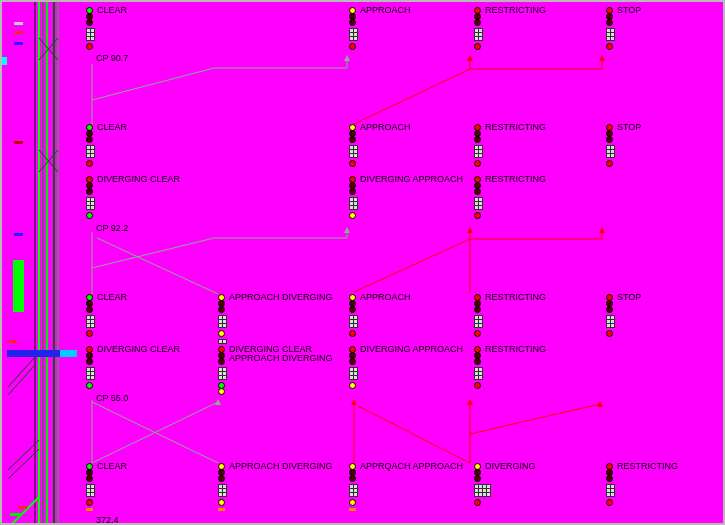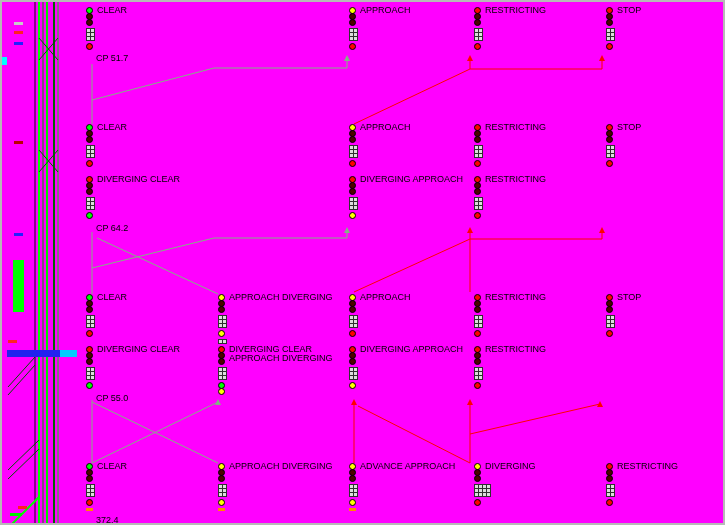--- a/index.html
+++ b/index.html
@@ -428,21 +428,21 @@
           <div class="cell" style="left: 1px; top: 1px; background: rgb(220, 220, 220);"></div>
           <div class="cell" style="left: 5px; top: 1px; background: rgb(220, 220, 220);"></div>
           <div class="cell" style="left: 1px; top: 5px; background: rgb(220, 220, 220);"></div>
           <div class="cell" style="left: 5px; top: 5px; background: rgb(220, 220, 220);"></div>
           <div class="cell" style="left: 1px; top: 9px; background: rgb(220, 220, 220);"></div>
           <div class="cell" style="left: 5px; top: 9px; background: rgb(220, 220, 220);"></div>
         </div>
         <div class="light" style="top: 36px; background: rgb(255, 255, 0);"></div>
         <div class="basebar" style="top: 45px; background: rgb(255, 136, 0);"></div>
       </div>
-      <div class="siglabel" style="left: 358px; top: 460px;">ADVANCE APPROACH</div>
+      <div class="siglabel" style="left: 358px; top: 460px;">APPRQACH APPROACH</div>
       <div class="sig" style="left: 472px; top: 461px; width: 20px;">
         <div class="light" style="top: 0px; background: rgb(255, 255, 0);"></div>
         <div class="light" style="top: 6px; background: rgb(77, 0, 0);"></div>
         <div class="light" style="top: 12px; background: rgb(77, 0, 0);"></div>
         <div class="plate" style="top: 21px; width: 17px; height: 13px; background: rgb(48, 48, 48);">
           <div class="cell" style="left: 1px; top: 1px; background: rgb(220, 220, 220);"></div>
           <div class="cell" style="left: 5px; top: 1px; background: rgb(220, 220, 220);"></div>
           <div class="cell" style="left: 9px; top: 1px; background: rgb(220, 220, 220);"></div>
           <div class="cell" style="left: 13px; top: 1px; background: rgb(220, 220, 220);"></div>
           <div class="cell" style="left: 1px; top: 5px; background: rgb(220, 220, 220);"></div>
@@ -465,18 +465,18 @@
           <div class="cell" style="left: 1px; top: 1px; background: rgb(220, 220, 220);"></div>
           <div class="cell" style="left: 5px; top: 1px; background: rgb(220, 220, 220);"></div>
           <div class="cell" style="left: 1px; top: 5px; background: rgb(220, 220, 220);"></div>
           <div class="cell" style="left: 5px; top: 5px; background: rgb(220, 220, 220);"></div>
           <div class="cell" style="left: 1px; top: 9px; background: rgb(220, 220, 220);"></div>
           <div class="cell" style="left: 5px; top: 9px; background: rgb(220, 220, 220);"></div>
         </div>
         <div class="light" style="top: 36px; background: rgb(255, 0, 0);"></div>
       </div>
       <div class="siglabel" style="left: 615px; top: 460px;">RESTRICTING</div>
-      <div class="cplabel" style="left: 94px; top: 52px;">CP 51.7</div>
-      <div class="cplabel" style="left: 94px; top: 222px;">CP 64.2</div>
+      <div class="cplabel" style="left: 94px; top: 52px;">CP 90.7</div>
+      <div class="cplabel" style="left: 94px; top: 222px;">CP 92.2</div>
       <div class="cplabel" style="left: 94px; top: 392px;">CP 55.0</div>
       <div class="cplabel" style="left: 94px; top: 514px;">372.4</div>
     </div>
 </div>
 
 </body></html>

